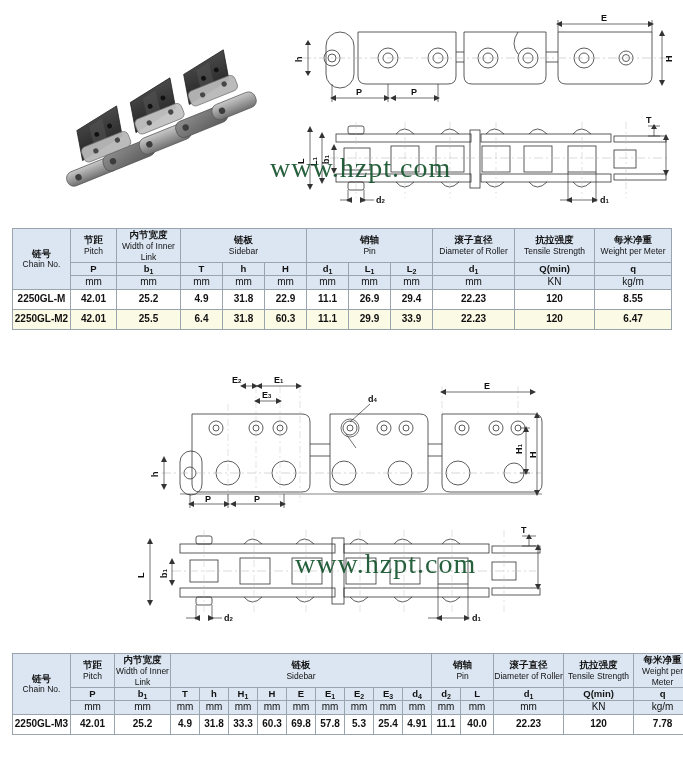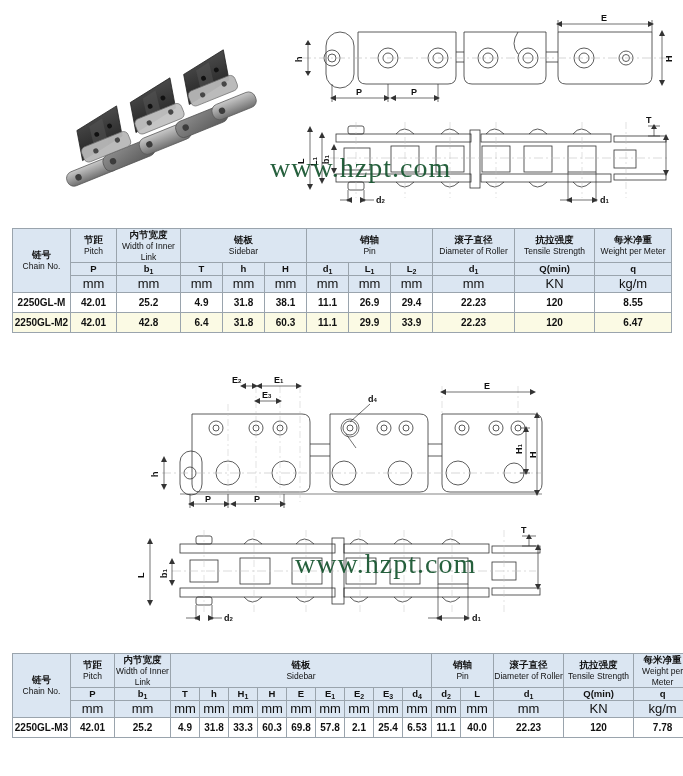--- a/index.html
+++ b/index.html
@@ -61,21 +61,21 @@
     display:block;font-size:9.5px;font-weight:bold;
     font-family:"DejaVu Sans",sans-serif;
   }
   table.spec thead th .en{
     display:block;font-size:8.5px;font-weight:normal;
   }
   table.spec thead th.sym{
     font-size:9.5px;font-weight:bold;
   }
   table.spec thead th.unit{
-    font-size:13px;font-weight:normal;margin-left:24px;
+    font-size:10px;font-weight:normal;margin-left:24px;
   }
   table.spec tbody td{
     height:19px;font-size:10px;font-weight:bold;
     background:#ffffff;
   }
   table.spec tbody tr.alt td{background:#fbfae4;}
   sub{font-size:7px;vertical-align:baseline;position:relative;top:2px;}
 
   #table1{left:12px;top:228px;width:659px;}
   #table2{left:12px;top:653px;width:659px;}
@@ -405,32 +405,32 @@
         <th class="unit"><span>kg/m</span></th>
       </tr>
     </thead>
     <tbody>
       <tr>
         <td>2250GL-M</td>
         <td>42.01</td>
         <td>25.2</td>
         <td>4.9</td>
         <td>31.8</td>
-        <td>38.1</td>
+        <td>22.9</td>
         <td>11.1</td>
         <td>26.9</td>
         <td>29.4</td>
         <td>22.23</td>
         <td>120</td>
         <td>8.55</td>
       </tr>
       <tr class="alt">
         <td>2250GL-M2</td>
         <td>42.01</td>
-        <td>42.8</td>
+        <td>25.5</td>
         <td>6.4</td>
         <td>31.8</td>
         <td>60.3</td>
         <td>11.1</td>
         <td>29.9</td>
         <td>33.9</td>
         <td>22.23</td>
         <td>120</td>
         <td>6.47</td>
       </tr>
@@ -755,23 +755,23 @@
       <tr>
         <td>2250GL-M3</td>
         <td>42.01</td>
         <td>25.2</td>
         <td>4.9</td>
         <td>31.8</td>
         <td>33.3</td>
         <td>60.3</td>
         <td>69.8</td>
         <td>57.8</td>
-        <td>2.1</td>
+        <td>5.3</td>
         <td>25.4</td>
-        <td>6.53</td>
+        <td>4.91</td>
         <td>11.1</td>
         <td>40.0</td>
         <td>22.23</td>
         <td>120</td>
         <td>7.78</td>
       </tr>
     </tbody>
   </table>
 
 </div>

